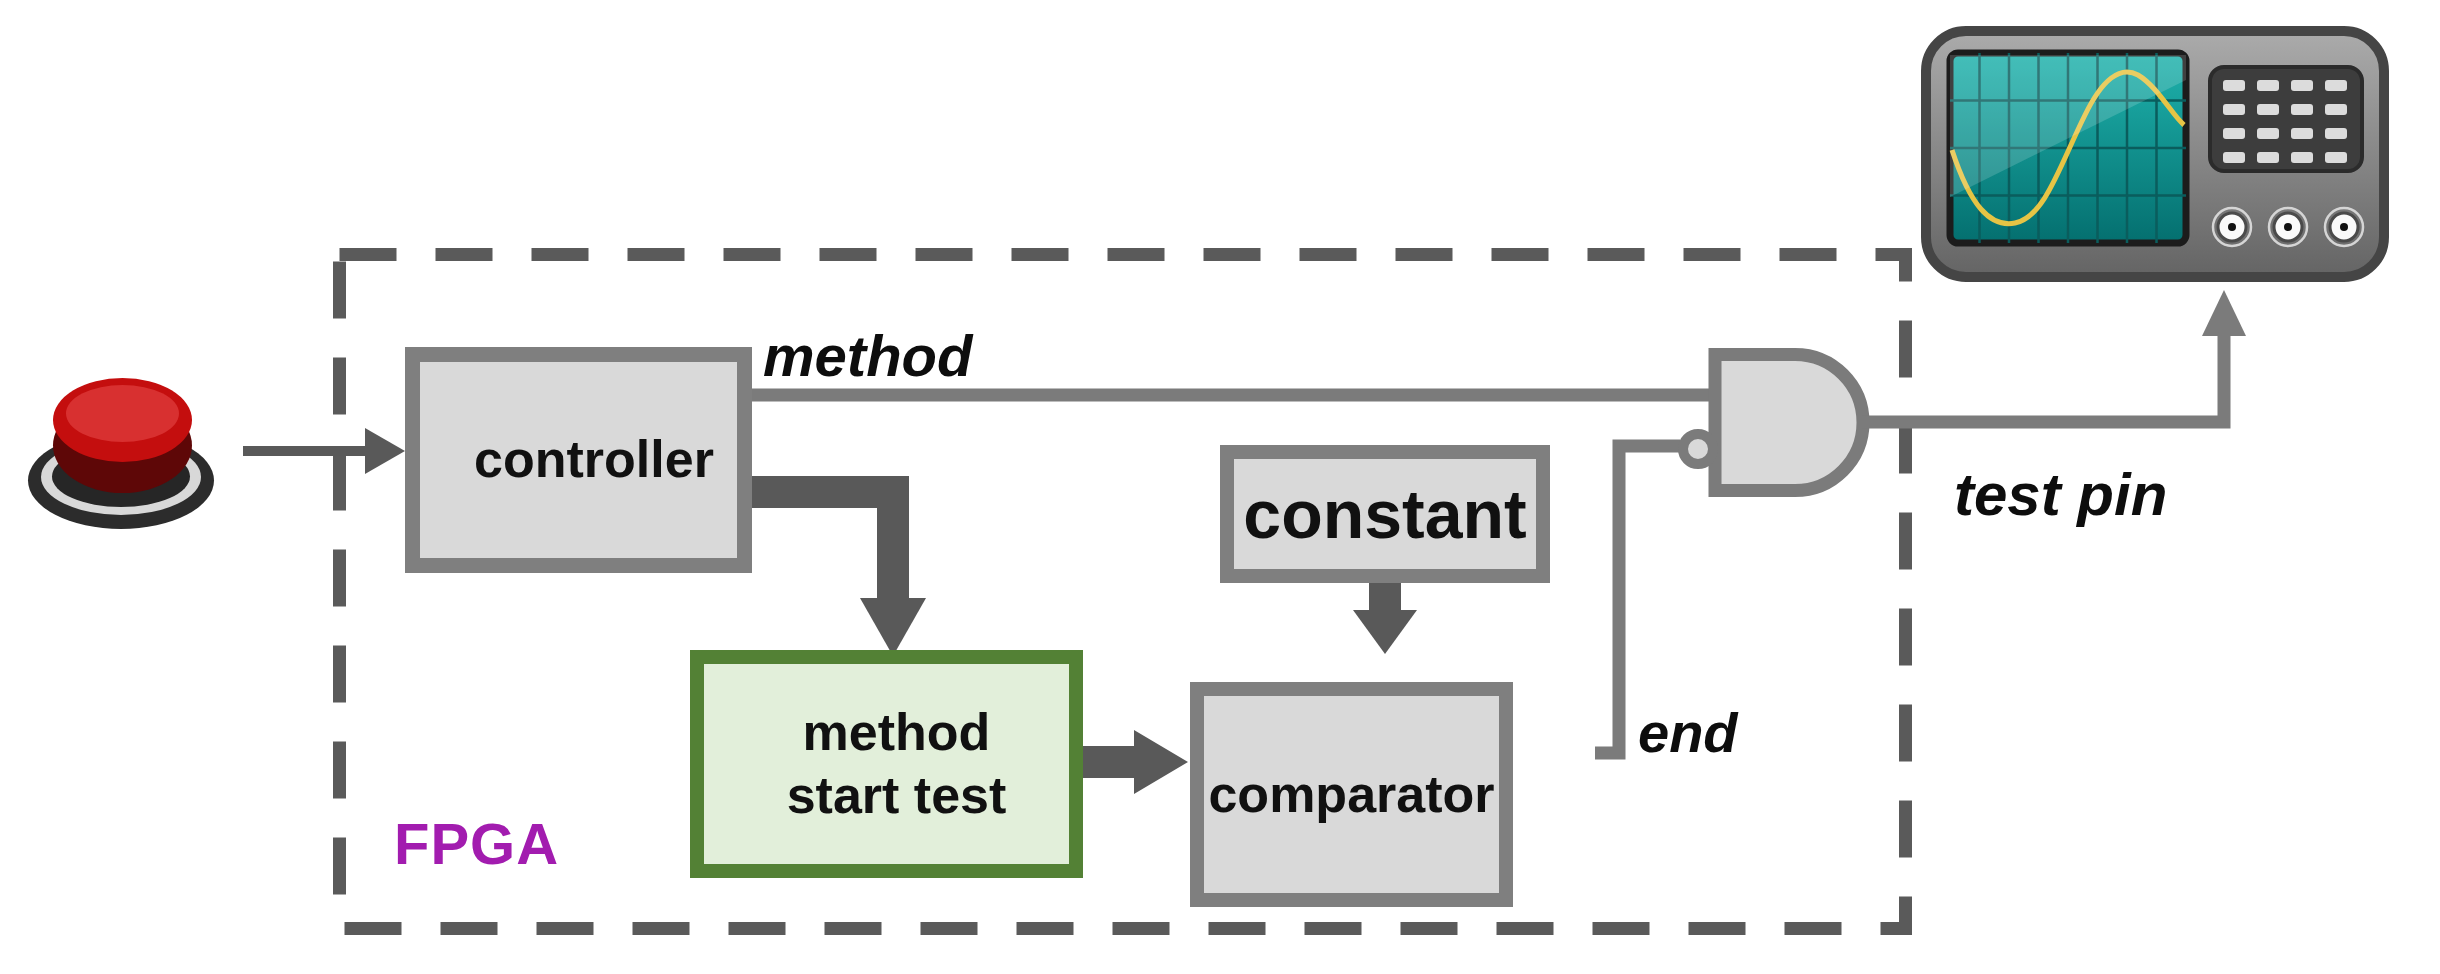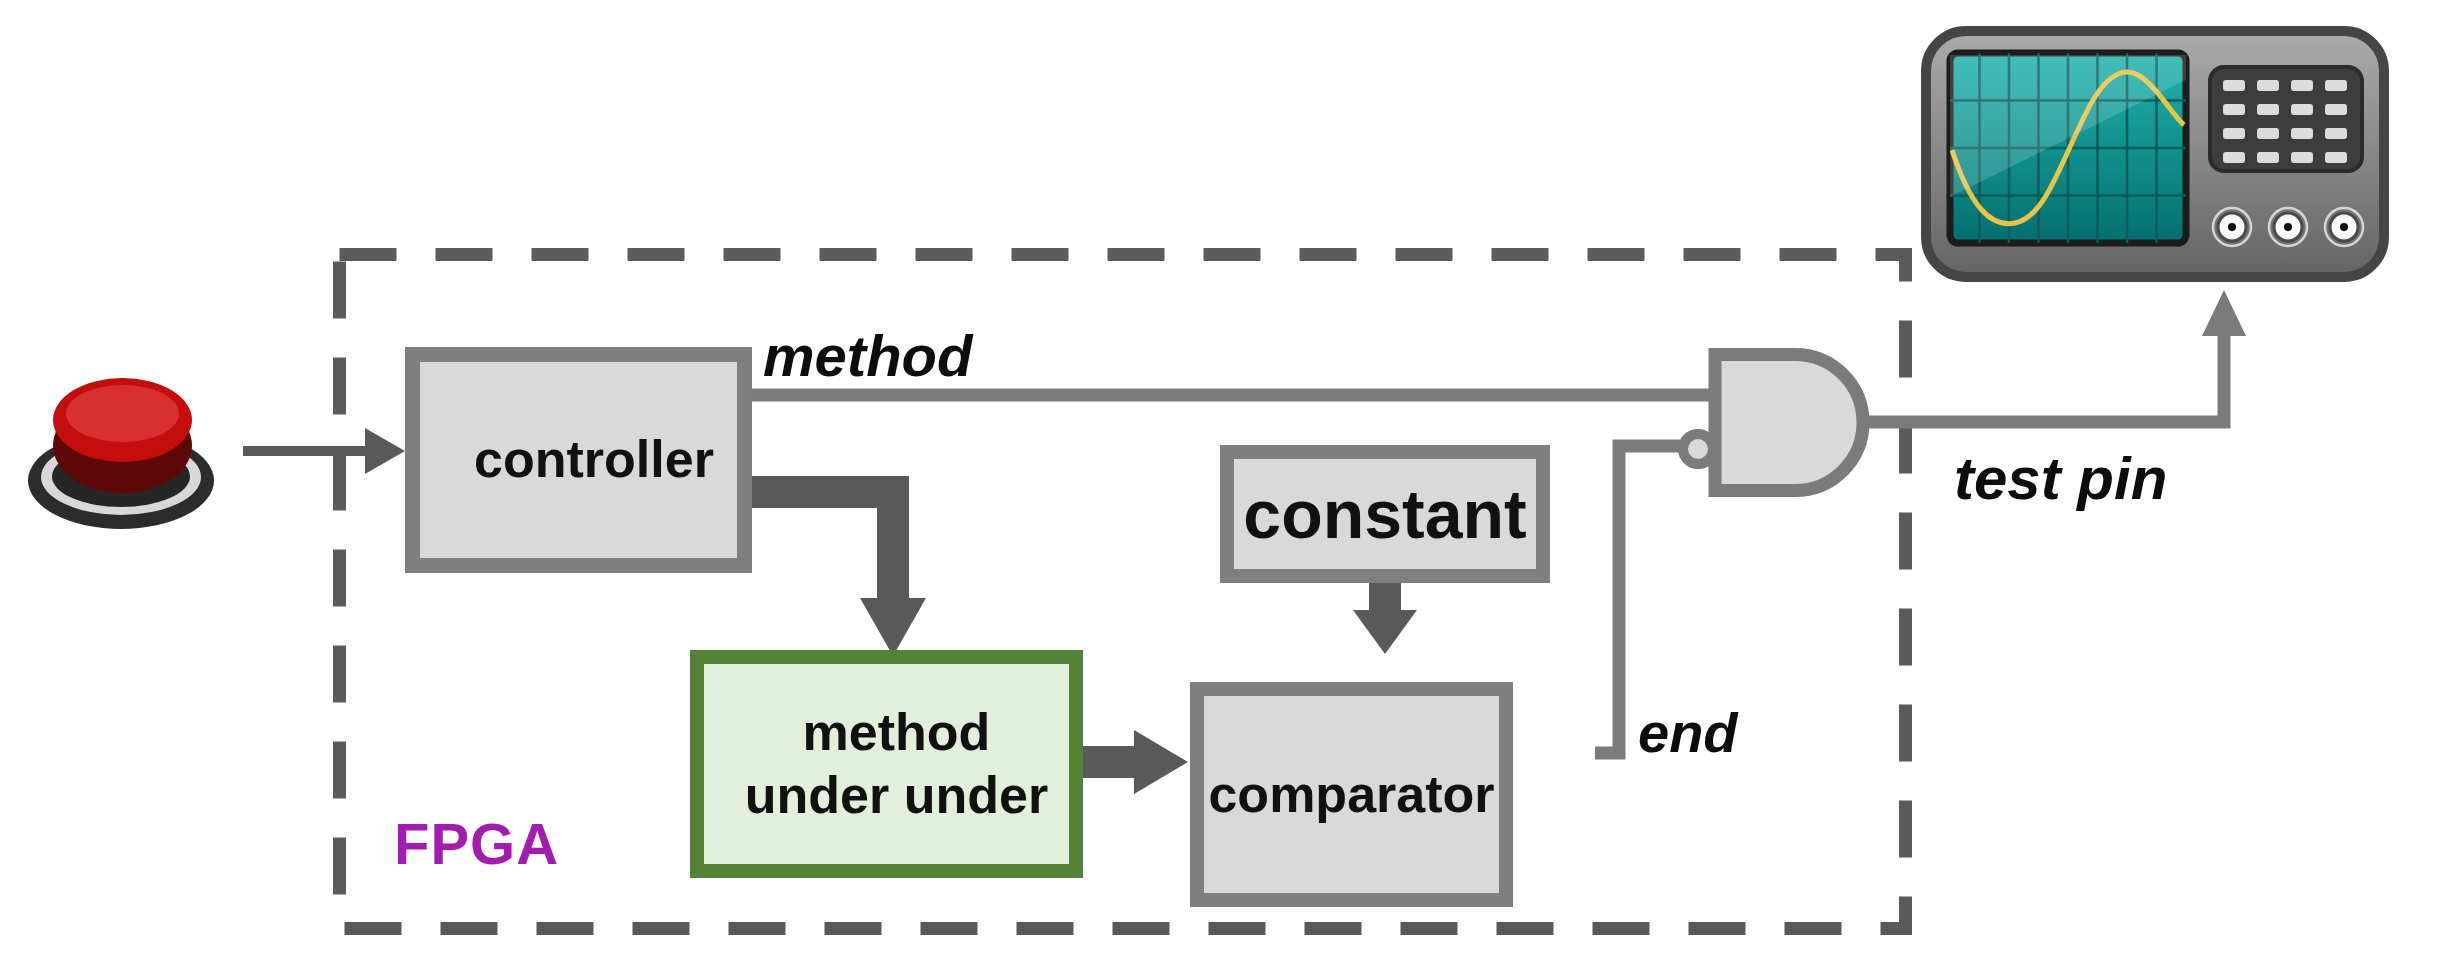--- a/index.html
+++ b/index.html
@@ -63,34 +63,34 @@
     <div class="e btn-top"></div>
     <div class="e btn-hi"></div>
   </div>
 
   <div class="block" style="left:405px;top:347px;width:347px;height:226px;border-width:15px;padding-left:31px;">
     <div class="lbl">controller</div>
   </div>
 
   <div class="block" style="left:690px;top:650px;width:393px;height:228px;background:#e2efda;border-color:#538135;padding-left:20px;">
     <div class="lbl">method</div>
-    <div class="lbl">under under</div>
+    <div class="lbl">start test</div>
   </div>
 
   <div class="block" style="left:1220px;top:445px;width:330px;height:138px;">
     <div class="lbl" style="font-size:68px;">constant</div>
   </div>
 
   <div class="block" style="left:1190px;top:682px;width:323px;height:225px;">
     <div class="lbl">comparator</div>
   </div>
 
   <div class="siglabel" style="left:763px;top:322px;">method</div>
   <div class="siglabel" style="left:1638px;top:700px;font-size:56px;text-align:center;">end</div>
-  <div class="siglabel" style="left:1954px;top:444px;font-size:60px;">test pin</div>
+  <div class="siglabel" style="left:1954px;top:460px;font-size:60px;">test pin</div>
   <div class="fpgalabel" style="left:394px;top:810px;">FPGA</div>
 
   <svg class="layer" style="left:1920px;top:25px;" width="470" height="258" viewBox="0 0 470 258">
     <defs>
       <linearGradient id="bodyGrad" x1="0" y1="0" x2="0" y2="1">
         <stop offset="0" stop-color="#ababab"></stop>
           <stop offset="1" stop-color="#646464"></stop>
       </linearGradient>
       <linearGradient id="screenGrad" x1="0" y1="0" x2="0" y2="1">
         <stop offset="0" stop-color="#1fb3ad"></stop>

